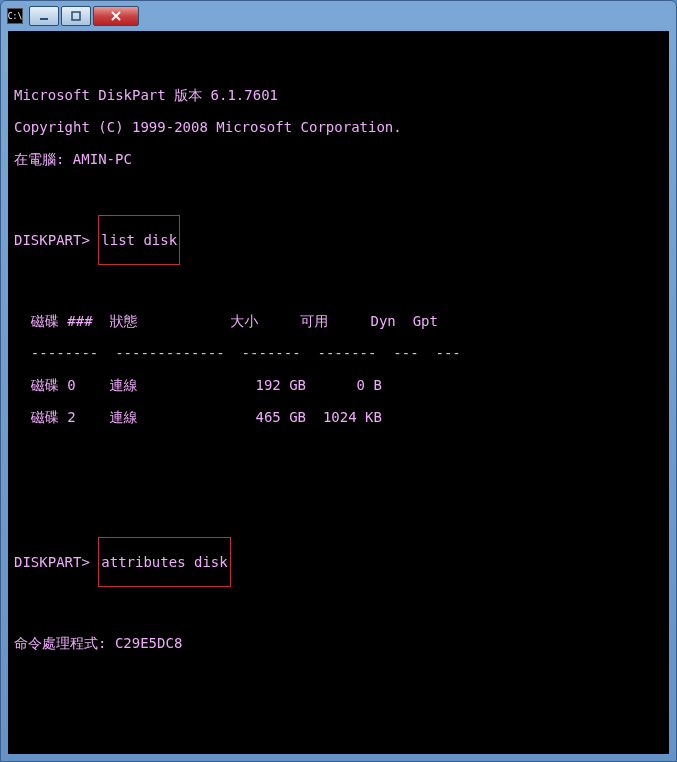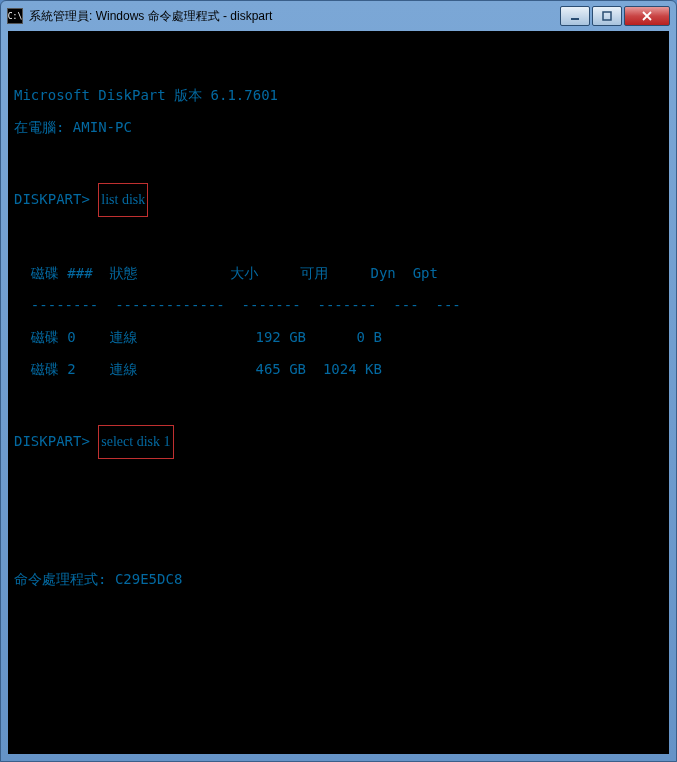--- a/index.html
+++ b/index.html
@@ -63,43 +63,41 @@
   color: #fff;
 }
 .win-close svg, .win-min svg, .win-max svg { }
 .console {
   position: absolute;
   top: 30px;
   left: 7px;
   right: 7px;
   bottom: 7px;
   background: #000;
-  color: #0369a1;
+  color: #f0abfc;
   font-family: "MingLiU", "SimSun", "Consolas", monospace;
   font-size: 14px;
   line-height: 16px;
   padding: 8px 6px;
   overflow: hidden;
   white-space: pre;
 }
 .hl {
   border: 1px solid #c03030;
-  padding: 8px 2px;
+  padding: 16px 2px;
   display: inline-block;
-  font-family: Liberation Serif, serif;
 }
 .blank { height: 16px; }
 </style>
 </head>
 <body>
 
 <div class="window">
   <div class="titlebar">
     <div class="title-icon">C:\</div>
-    <div class="title-text">系統管理員: Windows 命令處理程式 - diskpart</div>
     <div class="win-controls">
       <div class="win-btn win-min">
         <svg width="10" height="10" viewBox="0 0 10 10">
             <rect x="1" y="7" width="8" height="2" fill="#2a4d72"></rect>
           </svg>
       </div>
       <div class="win-btn win-max">
         <svg width="10" height="10" viewBox="0 0 10 10">
             <rect x="1" y="1" width="8" height="8" fill="none" stroke="#2a4d72" stroke-width="1.5"></rect>
           </svg>
@@ -108,32 +106,33 @@
         <svg width="12" height="10" viewBox="0 0 12 10">
             <path d="M2 1 L10 9 M10 1 L2 9" stroke="#fff" stroke-width="1.8"></path>
           </svg>
       </div>
     </div>
   </div>
 
   <div class="console">
 <div class="blank"></div>
 <div>Microsoft DiskPart 版本 6.1.7601</div>
+<div>Copyright (C) 1999-2008 Microsoft Corporation.</div>
 <div>在電腦: AMIN-PC</div>
 <div class="blank"></div>
 <div><span>DISKPART&gt;</span> <span class="hl">list disk</span></div>
 <div class="blank"></div>
 <div>  <span>磁碟 ###</span>  <span>狀態</span>           <span>大小</span>     <span>可用</span>     <span>Dyn</span>  <span>Gpt</span></div>
 <div>  <span>--------</span>  <span>-------------</span>  <span>-------</span>  <span>-------</span>  <span>---</span>  <span>---</span></div>
 <div>  <span>磁碟 0</span>    <span>連線</span>              <span>192 GB</span>      <span>0 B</span></div>
 <div>  <span>磁碟 2</span>    <span>連線</span>              <span>465 GB</span>  <span>1024 KB</span></div>
 <div class="blank"></div>
-<div><span>DISKPART&gt;</span> <span class="hl">select disk 1</span></div>
 <div class="blank"></div>
 <div class="blank"></div>
+<div><span>DISKPART&gt;</span> <span class="hl">attributes disk</span></div>
 <div class="blank"></div>
 <div><span>命令處理程式:</span> <span>C29E5DC8</span></div>
 
 
 
 
 
 
 
 

